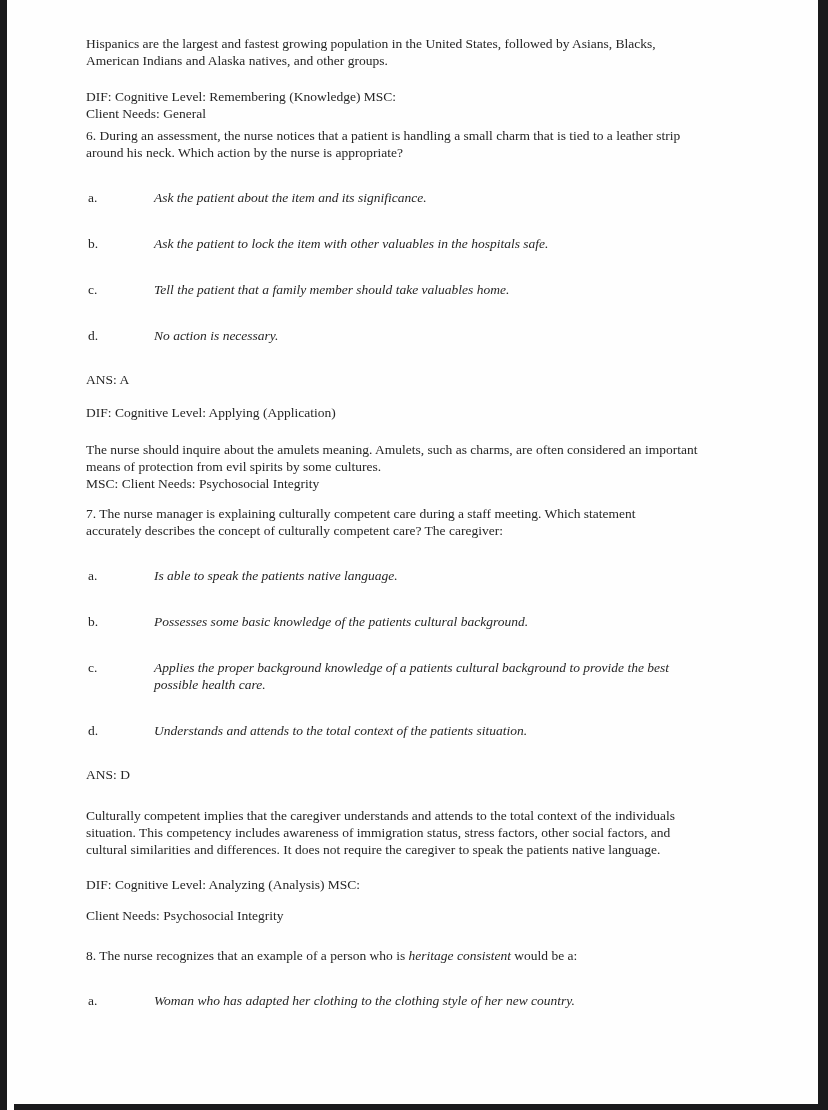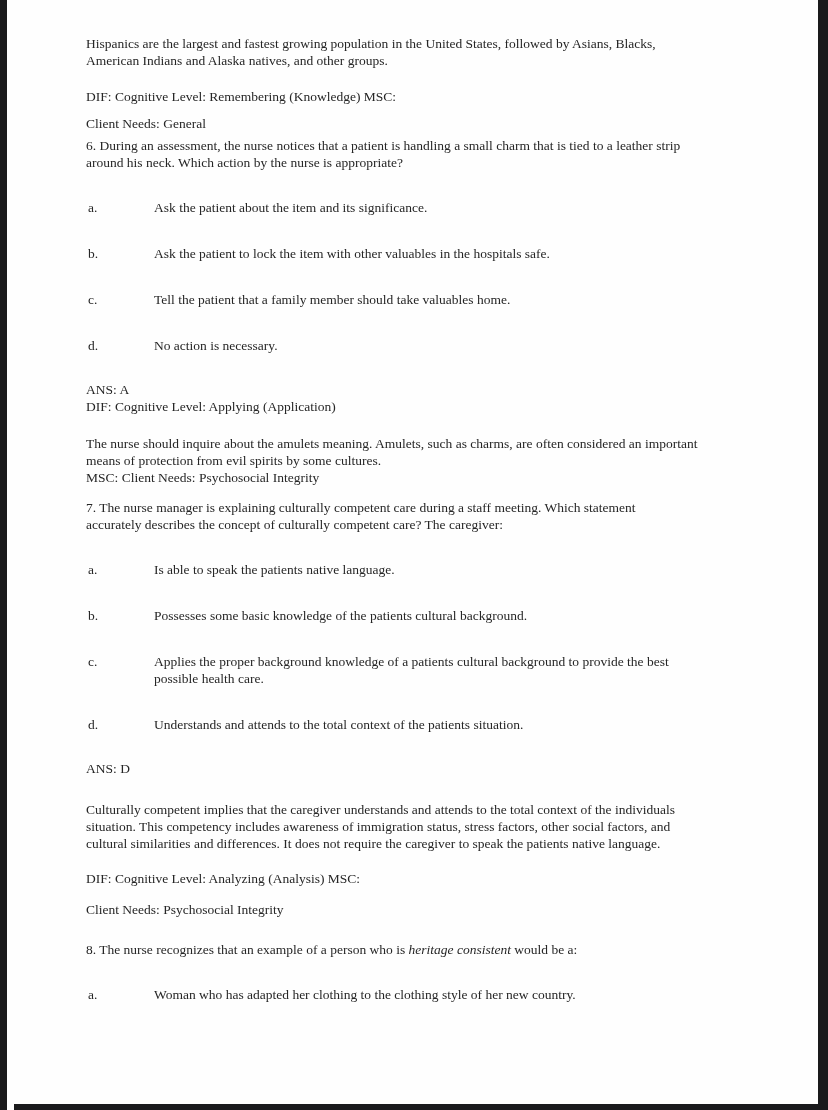--- a/index.html
+++ b/index.html
@@ -44,31 +44,32 @@
     align-items: flex-start;
     margin-bottom: 29px;
   }
   .opt-letter {
     flex: 0 0 66px;
     padding-left: 2px;
   }
   .opt-text {
     flex: 1 1 auto;
     white-space: pre-line;
+    font-style: italic;
   }
   .italic { font-style: italic; }
 </style>
 </head>
 <body>
 
 <div class="page">
 
   <p class="para" style="margin-bottom:19px">Hispanics are the largest and fastest growing population in the United States, followed by Asians, Blacks,
 American Indians and Alaska natives, and other groups.</p>
-  <p class="para" style="margin-bottom:10px">DIF: Cognitive Level: Remembering (Knowledge) MSC:</p>
+  <p class="para" style="">DIF: Cognitive Level: Remembering (Knowledge) MSC:</p>
   <p class="para" style="margin-bottom:5px">Client Needs: General</p>
 
   <p class="para" style="margin-bottom:12px">6. During an assessment, the nurse notices that a patient is handling a small charm that is tied to a leather strip
 around his neck. Which action by the nurse is appropriate?</p>
 
   <div class="options">
     <div class="opt-row">
       <span class="opt-letter">a.</span>
       <span class="opt-text">Ask the patient about the item and its significance.</span>
     </div>
@@ -79,21 +80,21 @@
     <div class="opt-row">
       <span class="opt-letter">c.</span>
       <span class="opt-text">Tell the patient that a family member should take valuables home.</span>
     </div>
     <div class="opt-row" style="margin-bottom:27px">
       <span class="opt-letter">d.</span>
       <span class="opt-text">No action is necessary.</span>
     </div>
   </div>
 
-  <p class="para" style="">ANS: A</p>
+  <p class="para" style="margin-bottom:16px">ANS: A</p>
   <p class="para" style="margin-bottom:20px">DIF: Cognitive Level: Applying (Application)</p>
   <p class="para" style="margin-bottom:0">The nurse should inquire about the amulets meaning. Amulets, such as charms, are often considered an important
 means of protection from evil spirits by some cultures.</p>
   <p class="para" style="margin-bottom:13px">MSC: Client Needs: Psychosocial Integrity</p>
 
   <p class="para" style="margin-bottom:0">7. The nurse manager is explaining culturally competent care during a staff meeting. Which statement
 accurately describes the concept of culturally competent care? The caregiver:</p>
 
   <div class="options">
     <div class="opt-row">

